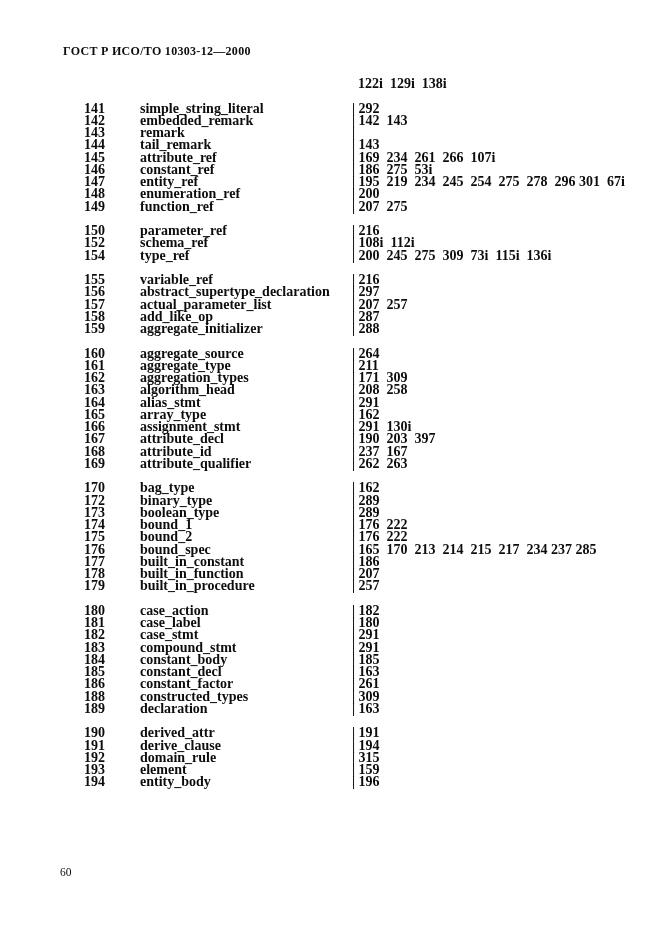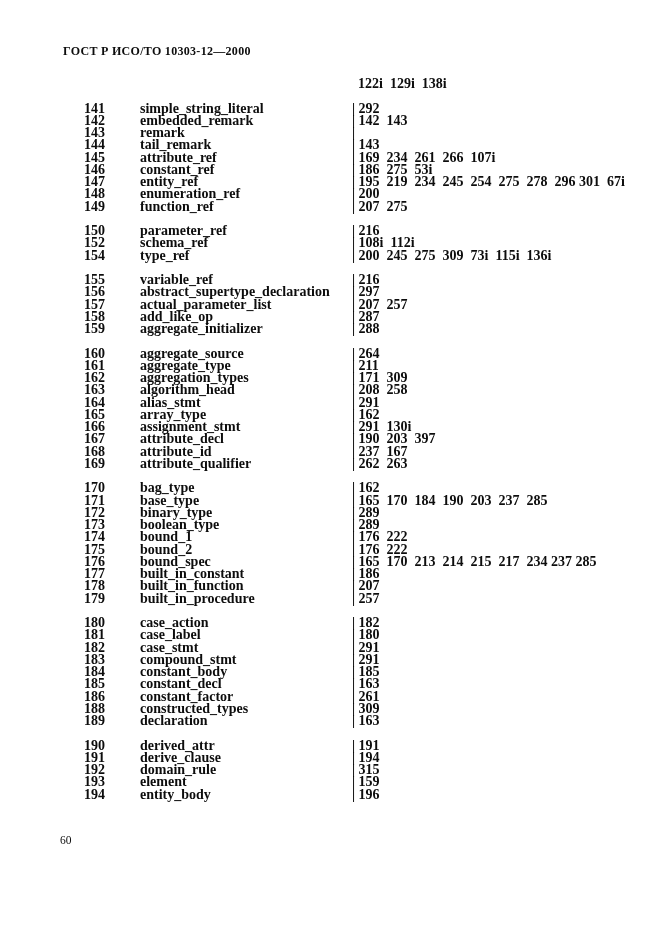--- a/index.html
+++ b/index.html
@@ -41,21 +41,21 @@
   .row {
     position: relative;
     height: 12.25px;
     line-height: 12.25px;
   }
   .row .num   { position: absolute; left: 84px;  white-space: pre; }
   .row .name  { position: absolute; left: 140px; white-space: pre; }
   .row .pages { position: absolute; left: 352px; white-space: pre; }
   .page-num {
     position: absolute;
-    left: 60px; top: 834px;
+    left: 60px; top: 866px;
     font-size: 11.5px;
     font-weight: normal;
   }
 </style>
 </head>
 <body>
 
 <div class="page-root">
 
   <div class="doc-header">ГОСТ Р ИСО/ТО 10303-12—2000</div>
@@ -233,25 +233,20 @@
     <span class="pages">| 262  263</span>
   </div>
 </div>
         <div class="group">
   <div class="row">
     <span class="num">170</span>
     <span class="name">bag_type</span>
     <span class="pages">| 162</span>
   </div>
 
-  <div class="row">
-    <span class="num">171</span>
-    <span class="name">base_type</span>
-    <span class="pages">| 165  170  184  190  203  237  285</span>
-  </div>
 
   <div class="row">
     <span class="num">172</span>
     <span class="name">binary_type</span>
     <span class="pages">| 289</span>
   </div>
 
   <div class="row">
     <span class="num">173</span>
     <span class="name">boolean_type</span>

